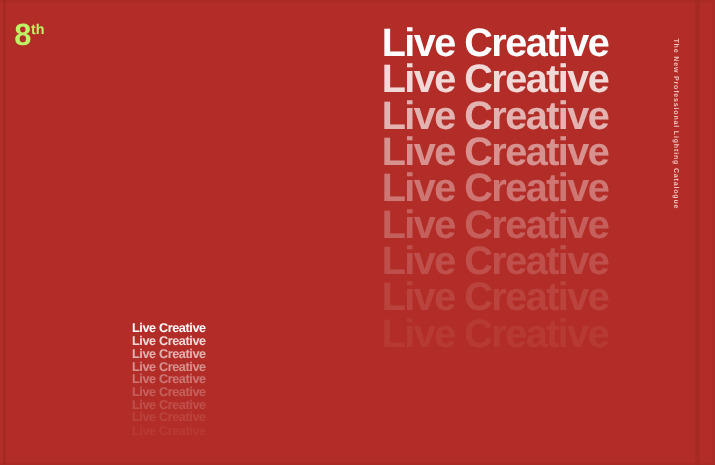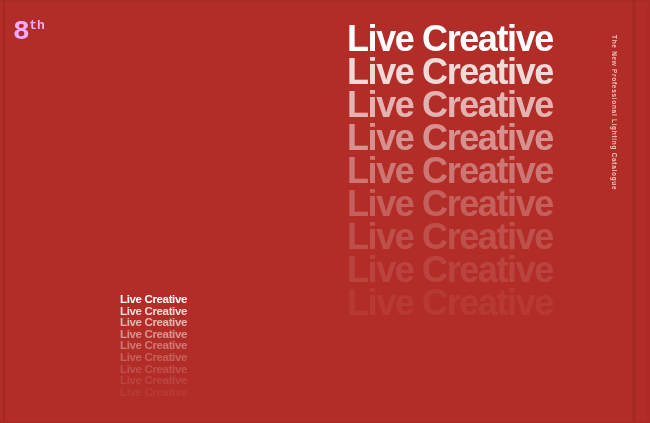--- a/index.html
+++ b/index.html
@@ -36,27 +36,26 @@
     background:#a32923; opacity:.85;
   }
   .edge-far-right {
     position:absolute; right:0; top:0; width:3px; height:423px;
     background:#ad2b26;
   }
 
   
   .edition {
     position:absolute; left:13px; top:18px;
-    color:#f0abfc;
+    color:#bef264;
     font-weight:bold;
     font-size:28px;
     line-height:28px;
     letter-spacing:-.5px;
     white-space:nowrap;
-    font-family:Liberation Mono, monospace;
   }
   .edition .ord {
     font-size:13px;
     font-weight:bold;
     vertical-align:super;
     line-height:1;
     letter-spacing:0;
   }
 
   

